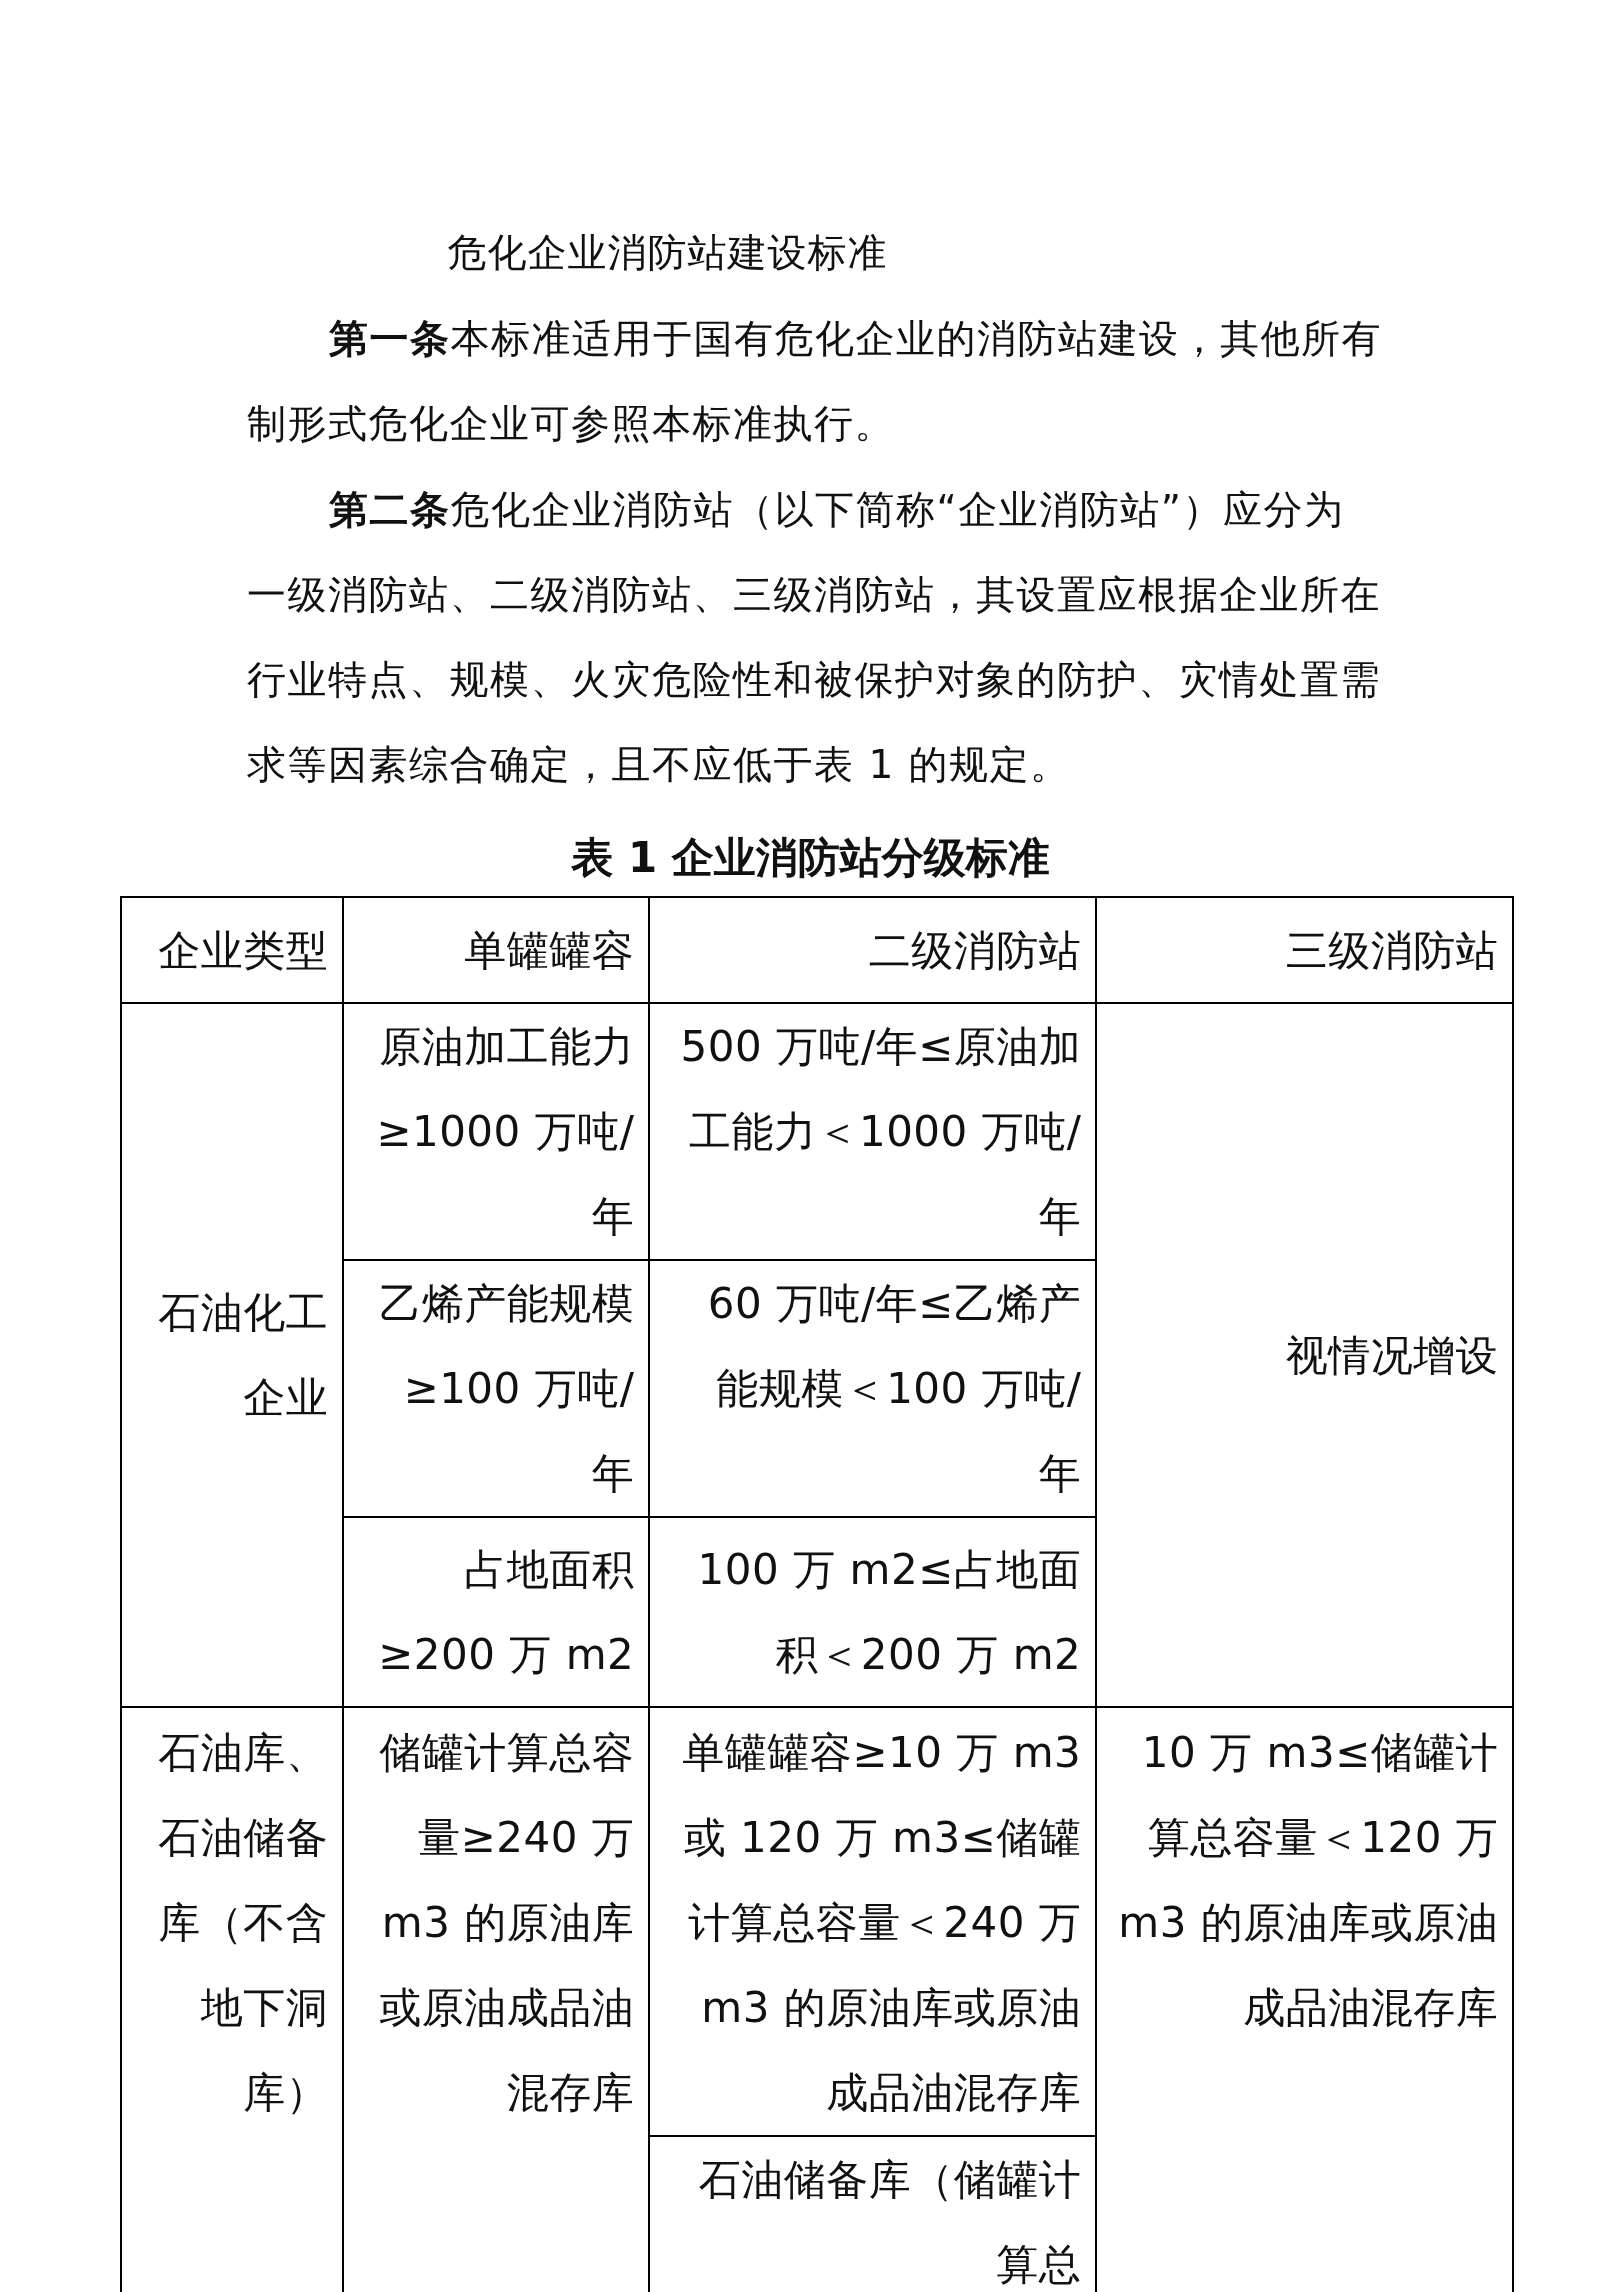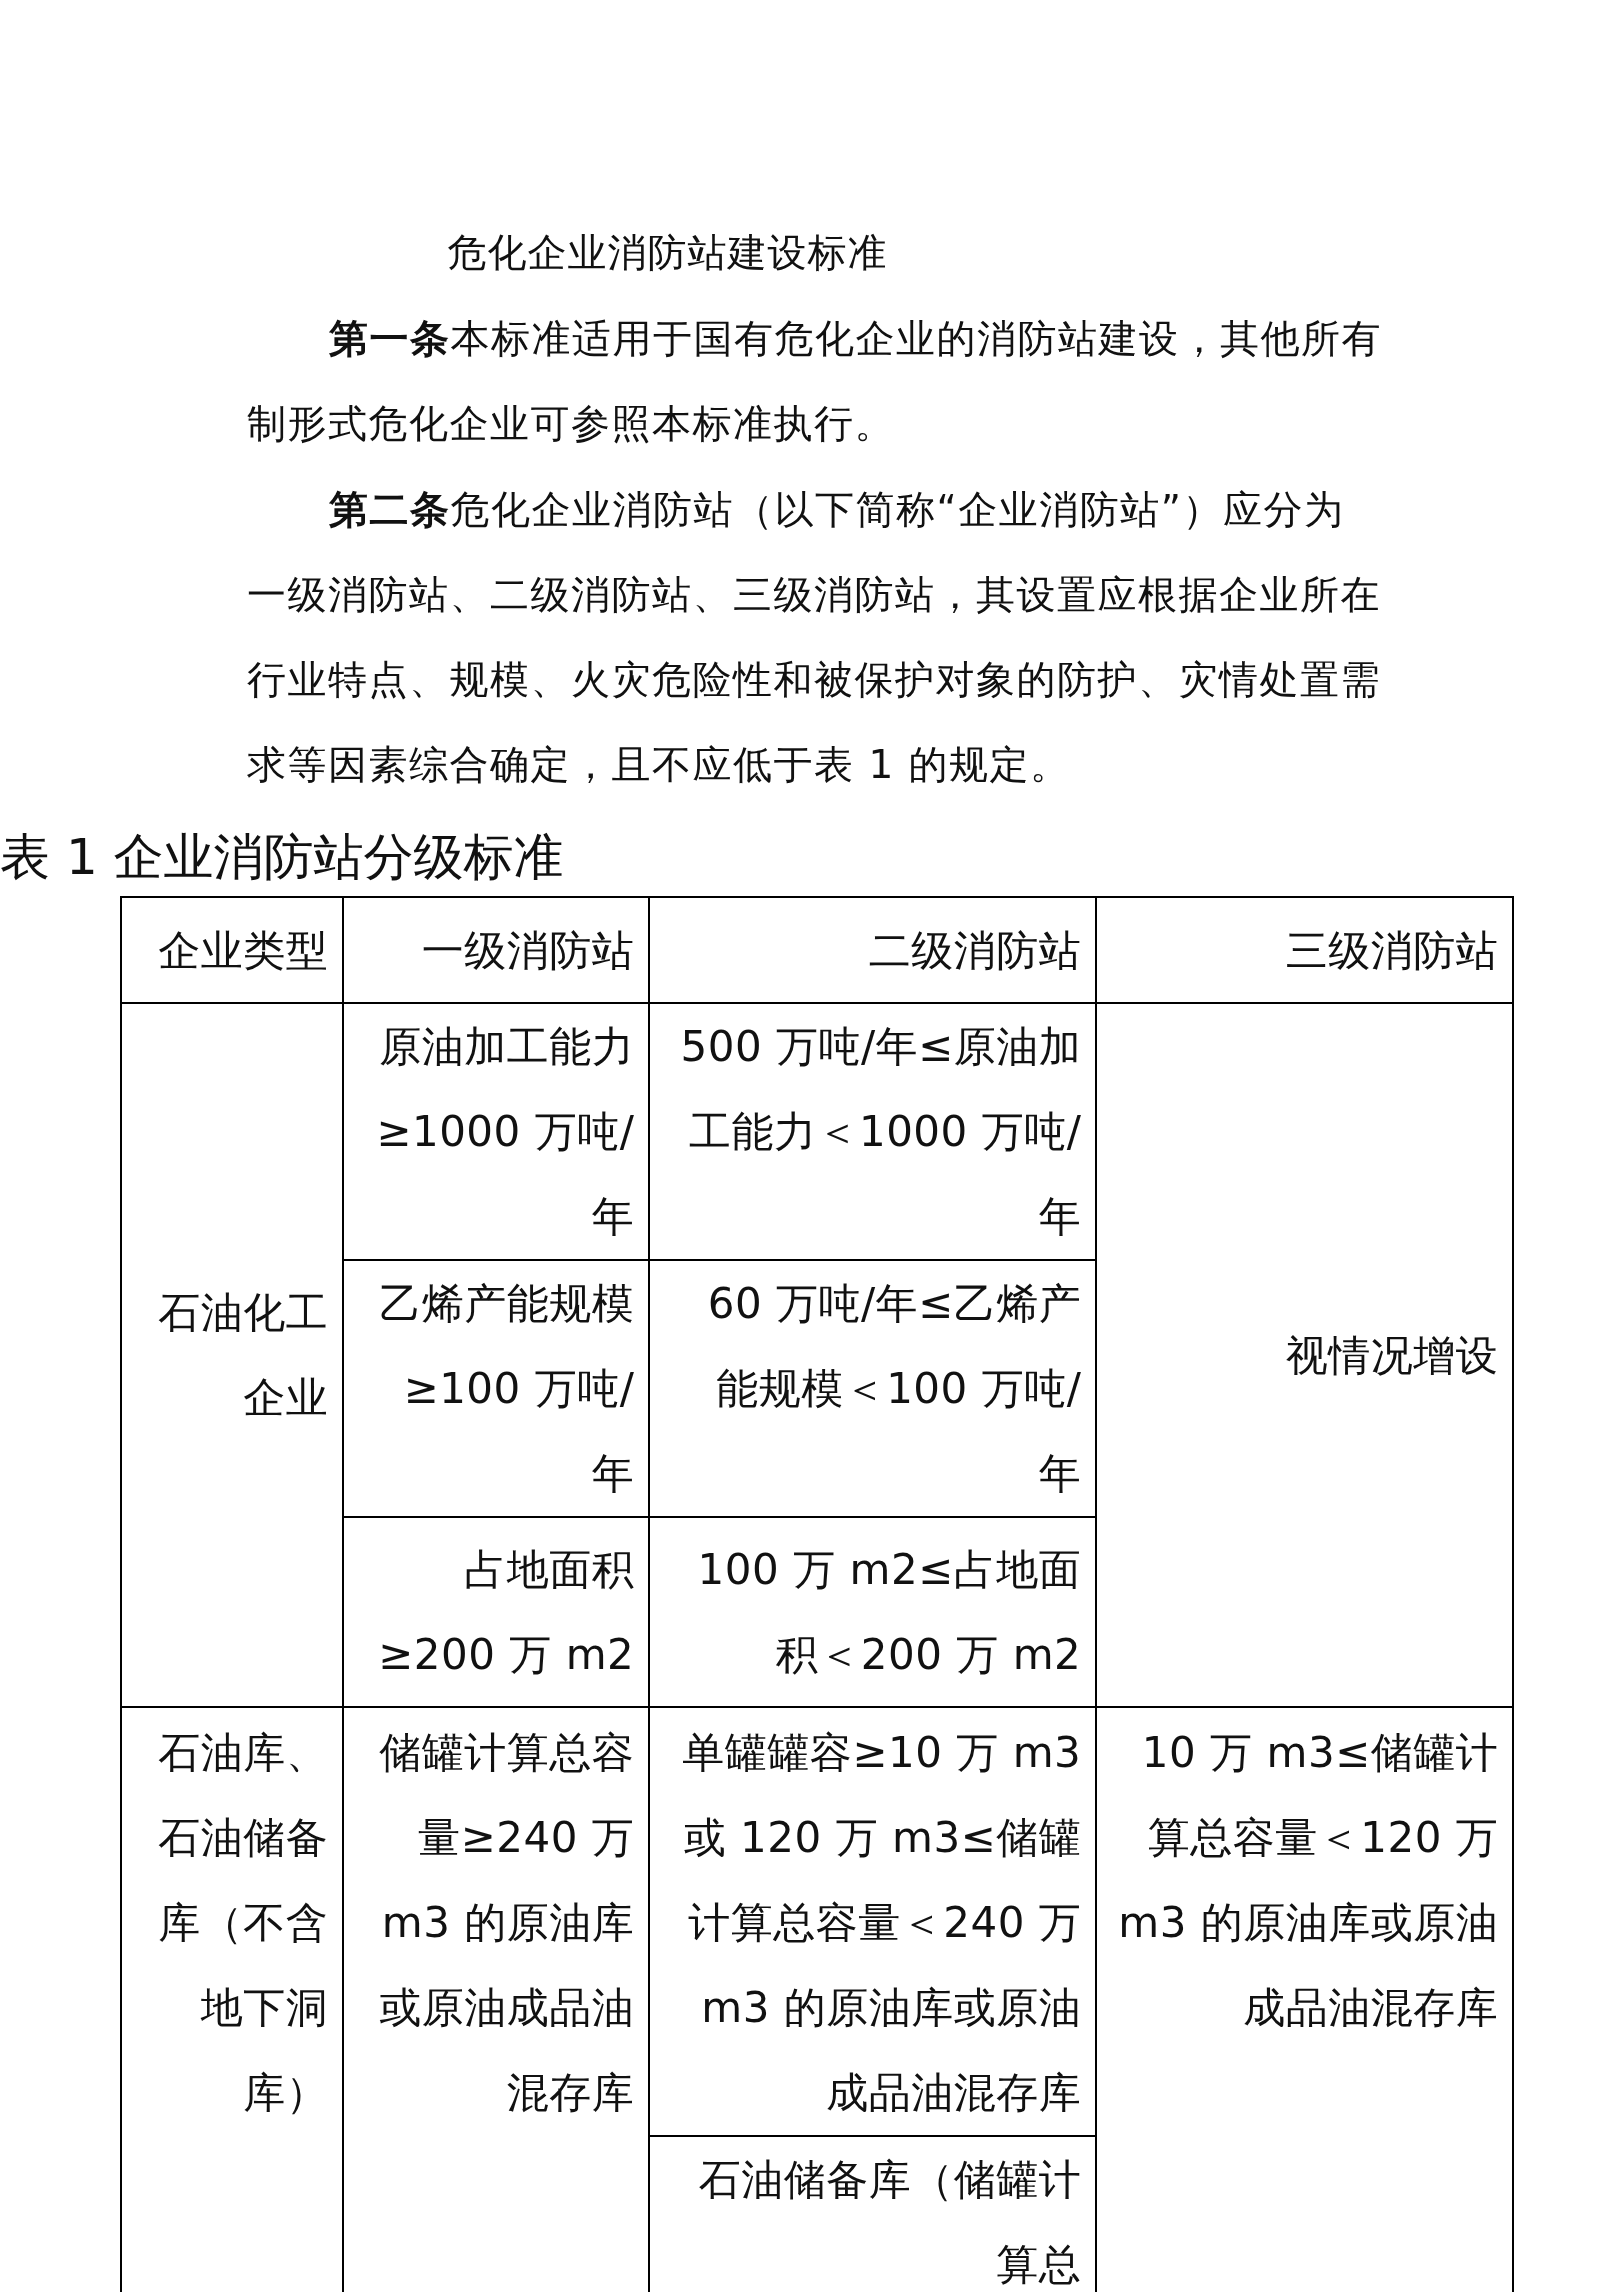--- a/index.html
+++ b/index.html
@@ -4,22 +4,22 @@
 <style>
   html, body { margin: 0; padding: 0; background: #ffffff; }
   body { width: 1621px; height: 2293px; position: relative; overflow: hidden;
          font-family: "DejaVu Sans", "Liberation Sans", sans-serif; color: #111; }
   .title { position: absolute; left: 0; width: 1335px; top: 223px; text-align: center;
            font-size: 39px; line-height: 59px; letter-spacing: 1px; }
   .para { position: absolute; left: 247px; width: 1137px; font-size: 39px;
           line-height: 85px; letter-spacing: 1.5px; }
   .para .lead { font-weight: bold; }
   .para .indent { display: inline-block; width: 82px; }
-  .caption { position: absolute; left: 0; width: 1621px; top: 828px; 
-             font-size: 50px; font-weight: normal; line-height: 59px; }
+  .caption { position: absolute; left: 0; width: 1621px; top: 828px; text-align: center;
+             font-size: 42px; font-weight: bold; line-height: 59px; }
   table.grid { position: absolute; left: 120px; top: 896px; width: 1392px;
                border-collapse: collapse; table-layout: fixed; }
   table.grid td { border: 2.9px solid #000; vertical-align: middle; padding: 0 13.7px;
                   font-size: 42px; line-height: 85px; letter-spacing: 0.5px; text-align: right; }
   table.grid td.top { vertical-align: top; padding-top: 2px; }
   col.c1 { width: 222px; } col.c2 { width: 306px; } col.c3 { width: 447px; } col.c4 { width: 417px; }
   tr.hdr td { height: 104px; }
   tr.r1 td, tr.r2 td, tr.r3 td { height: 188px; padding-left: 30px; }
   tr.r4 td { height: 361px; border-radius: 25px; }
   tr.r5 td { height: 104px; }
@@ -38,21 +38,21 @@
 <table class="grid">
   <colgroup>
       <col class="c1">
       <col class="c2">
       <col class="c3">
       <col class="c4">
     </colgroup>
   <tbody>
       <tr class="hdr">
     <td>企业类型</td>
-    <td>一级消防站</td>
+    <td>单罐罐容</td>
     <td>二级消防站</td>
     <td>三级消防站</td>
   </tr>
   <tr class="r1">
     <td rowspan="3">石油化工企业</td>
     <td>原油加工能力≥1000 万吨/年</td>
     <td>500 万吨/年≤原油加工能力＜1000 万吨/年</td>
     <td rowspan="3">视情况增设</td>
   </tr>
   <tr class="r2">

